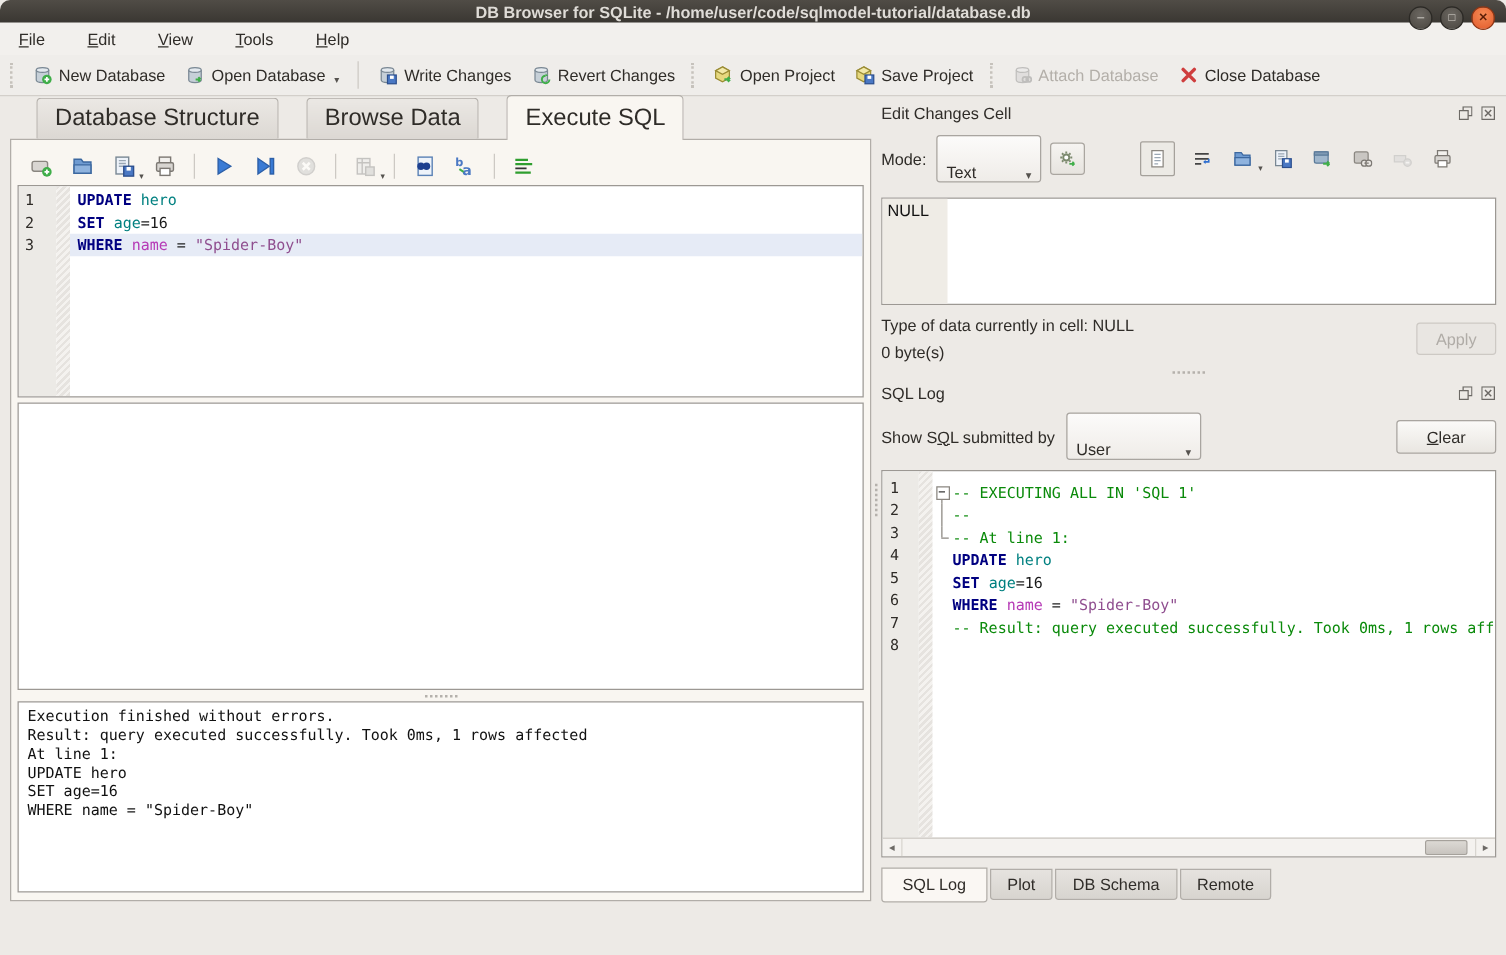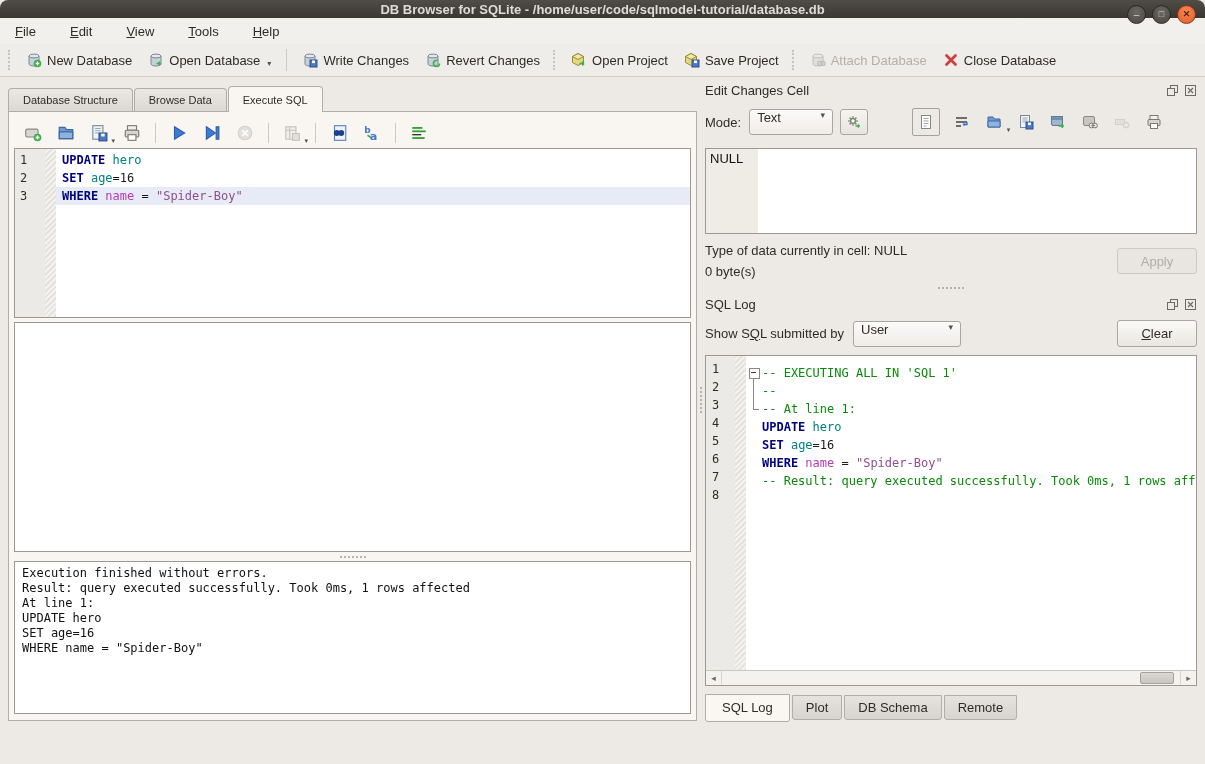--- a/index.html
+++ b/index.html
@@ -35,22 +35,22 @@
 
   
   .main { display:flex; height:646px; }
   .vsplit { width:8px; display:flex; align-items:center; justify-content:center; }
   .dots-v { width:2px; height:26px; border-left:2px dotted #b5b1ac; }
   .dots-h { height:2px; width:26px; border-top:2px dotted #b5b1ac; }
 
   
   .left-col { width:697px; padding:5px 0 0 8px; display:flex; flex-direction:column; }
   .doc-tabs { display:flex; align-items:flex-end; height:29px; }
-  .doc-tab { font-size:11px; color:#2f2c28; padding:5px 14px; background:linear-gradient(#ebe8e4,#dcd8d3);
-    border:1px solid #b1ada8; border-bottom:none; border-radius:4px 4px 0 0; margin-right:1px; }
+  .doc-tab { font-size:19px; color:#2f2c28; padding:5px 14px; background:linear-gradient(#ebe8e4,#dcd8d3);
+    border:1px solid #b1ada8; border-bottom:none; border-radius:4px 4px 0 0; margin-right:1px;margin-left:21px; }
   .doc-tab.active { background:#f9f6f1; padding-top:7px; padding-bottom:6px; margin-bottom:-1px; position:relative; z-index:3; }
   .tab-frame { flex:1; border:1px solid #b1ada8; background:#f9f6f1; margin-bottom:2px;
     display:flex; flex-direction:column; padding:6px 5px 6px 5px; position:relative; z-index:1; }
 
   .sql-toolbar { display:flex; align-items:center; height:30px; gap:13px; padding-left:9px; }
   .sql-toolbar .icon-btn { position:relative; }
   .icon-caret { position:absolute; right:-6px; bottom:-2px; font-size:7px; color:#55524e; }
   .tb-sep2 { width:1px; height:20px; background:#cdc9c4; }
   .icon-btn { width:20px; height:20px; display:flex; align-items:center; justify-content:center; }
   .icon-btn.grayed svg { opacity:.45; filter:grayscale(1); }
@@ -80,36 +80,36 @@
     font:12px/15px "DejaVu Sans Mono", monospace; color:#111; white-space:pre; overflow:hidden; }
 
   
   .right-col { flex:1; padding:3px 8px 0 0; display:flex; flex-direction:column; min-width:0; }
   .dock-header { display:flex; align-items:center; height:20px; font-size:13px; color:#2f2c28; }
   .dock-header .sp { flex:1; }
   .dock-btn { width:14px; height:14px; margin-left:4px; display:flex; align-items:center; justify-content:center; }
 
   .mode-row { display:flex; align-items:center; margin:8px 0 12px; }
   .mode-label { font-size:13px; color:#2f2c28; margin-right:8px; }
-  .combo { height:26px; background:linear-gradient(#fcfbfa,#efece8); border:1px solid #a9a5a0; border-radius:3px;
-    display:flex; align-items:flex-start; padding:0 7px; font-size:13px; color:#2f2c28; }
+  .combo { height:38px; background:linear-gradient(#fcfbfa,#efece8); border:1px solid #a9a5a0; border-radius:3px;
+    display:flex; align-items:flex-end; padding:0 7px; font-size:13px; color:#2f2c28; }
   .combo::after { content:"▾"; font-size:9px; color:#55524e; margin-left:auto; padding-left:10px; }
   .combo.mode { width:84px; }
   .combo.user { width:108px; }
   .gear-btn { width:28px; height:26px; margin-left:7px; border:1px solid #aaa6a0; border-radius:3px;
     background:linear-gradient(#f6f4f1,#e7e4df); display:flex; align-items:center; justify-content:center; }
   .cell-icons { display:flex; align-items:center; gap:12px; margin-left:44px; }
   .cell-icons .icon-btn.selected { width:28px; height:28px; border:1px solid #a5a19b; background:#eceae5; border-radius:2px; }
 
   .cell-editor { height:86px; border:1px solid #9c9893; background:#fff; display:flex; }
   .cell-margin { width:52px; background:#efece6; font-size:13px; color:#111; padding:2px 0 0 4px; }
 
   .cell-info { display:flex; align-items:center; margin-top:6px; }
   .cell-info .texts { flex:1; font-size:13px; color:#2f2c28; line-height:21px; }
-  .apply-btn { width:80px; height:26px; border:1px solid #cdc9c4; border-radius:3px; background:#e9e6e2;
+  .apply-btn { width:64px; height:26px; border:1px solid #cdc9c4; border-radius:3px; background:#e9e6e2;
     color:#b0aca7; font-size:13px; display:flex; align-items:center; justify-content:center; }
 
   .dock-splitter { height:12px; display:flex; align-items:center; justify-content:center; }
 
   .filter-row { display:flex; align-items:center; margin:6px 0 8px; }
   .filter-label { font-size:13px; color:#2f2c28; margin-right:9px; }
   .clear-btn { width:80px; height:27px; margin-left:auto; border:1px solid #a9a5a0; border-radius:3px;
     background:linear-gradient(#fbfaf8,#e9e6e1); font-size:13px; color:#2f2c28;
     display:flex; align-items:center; justify-content:center; }
 

